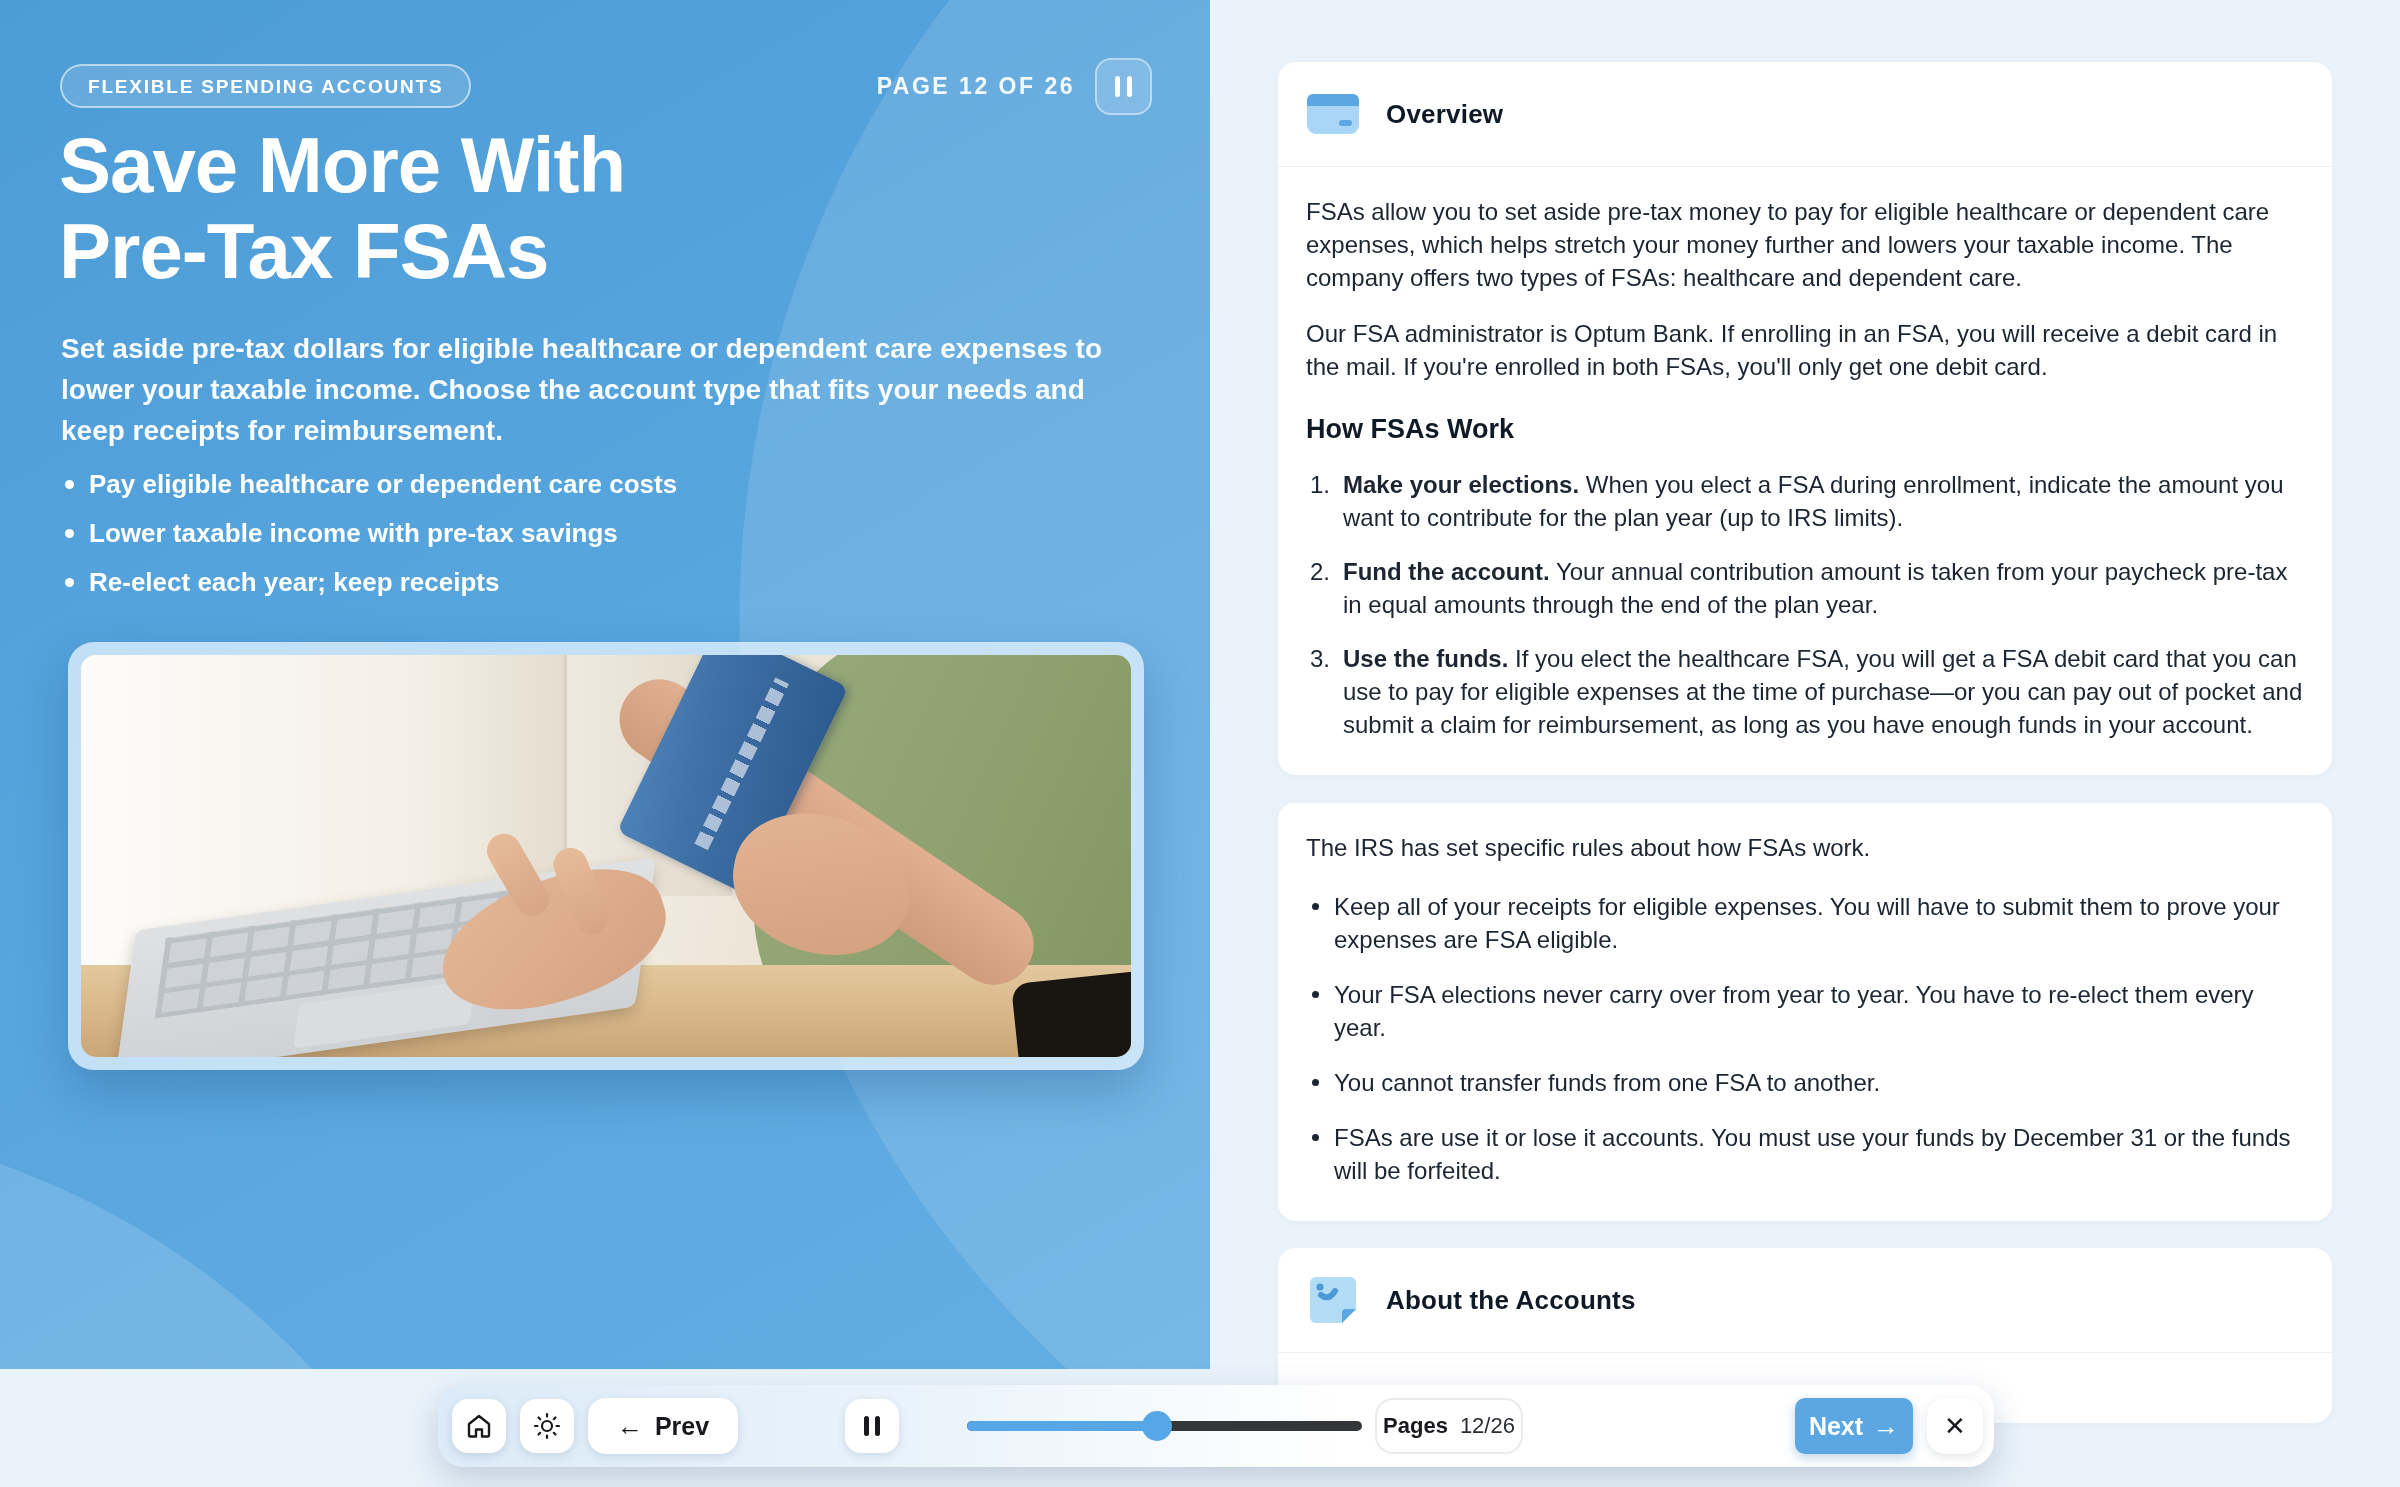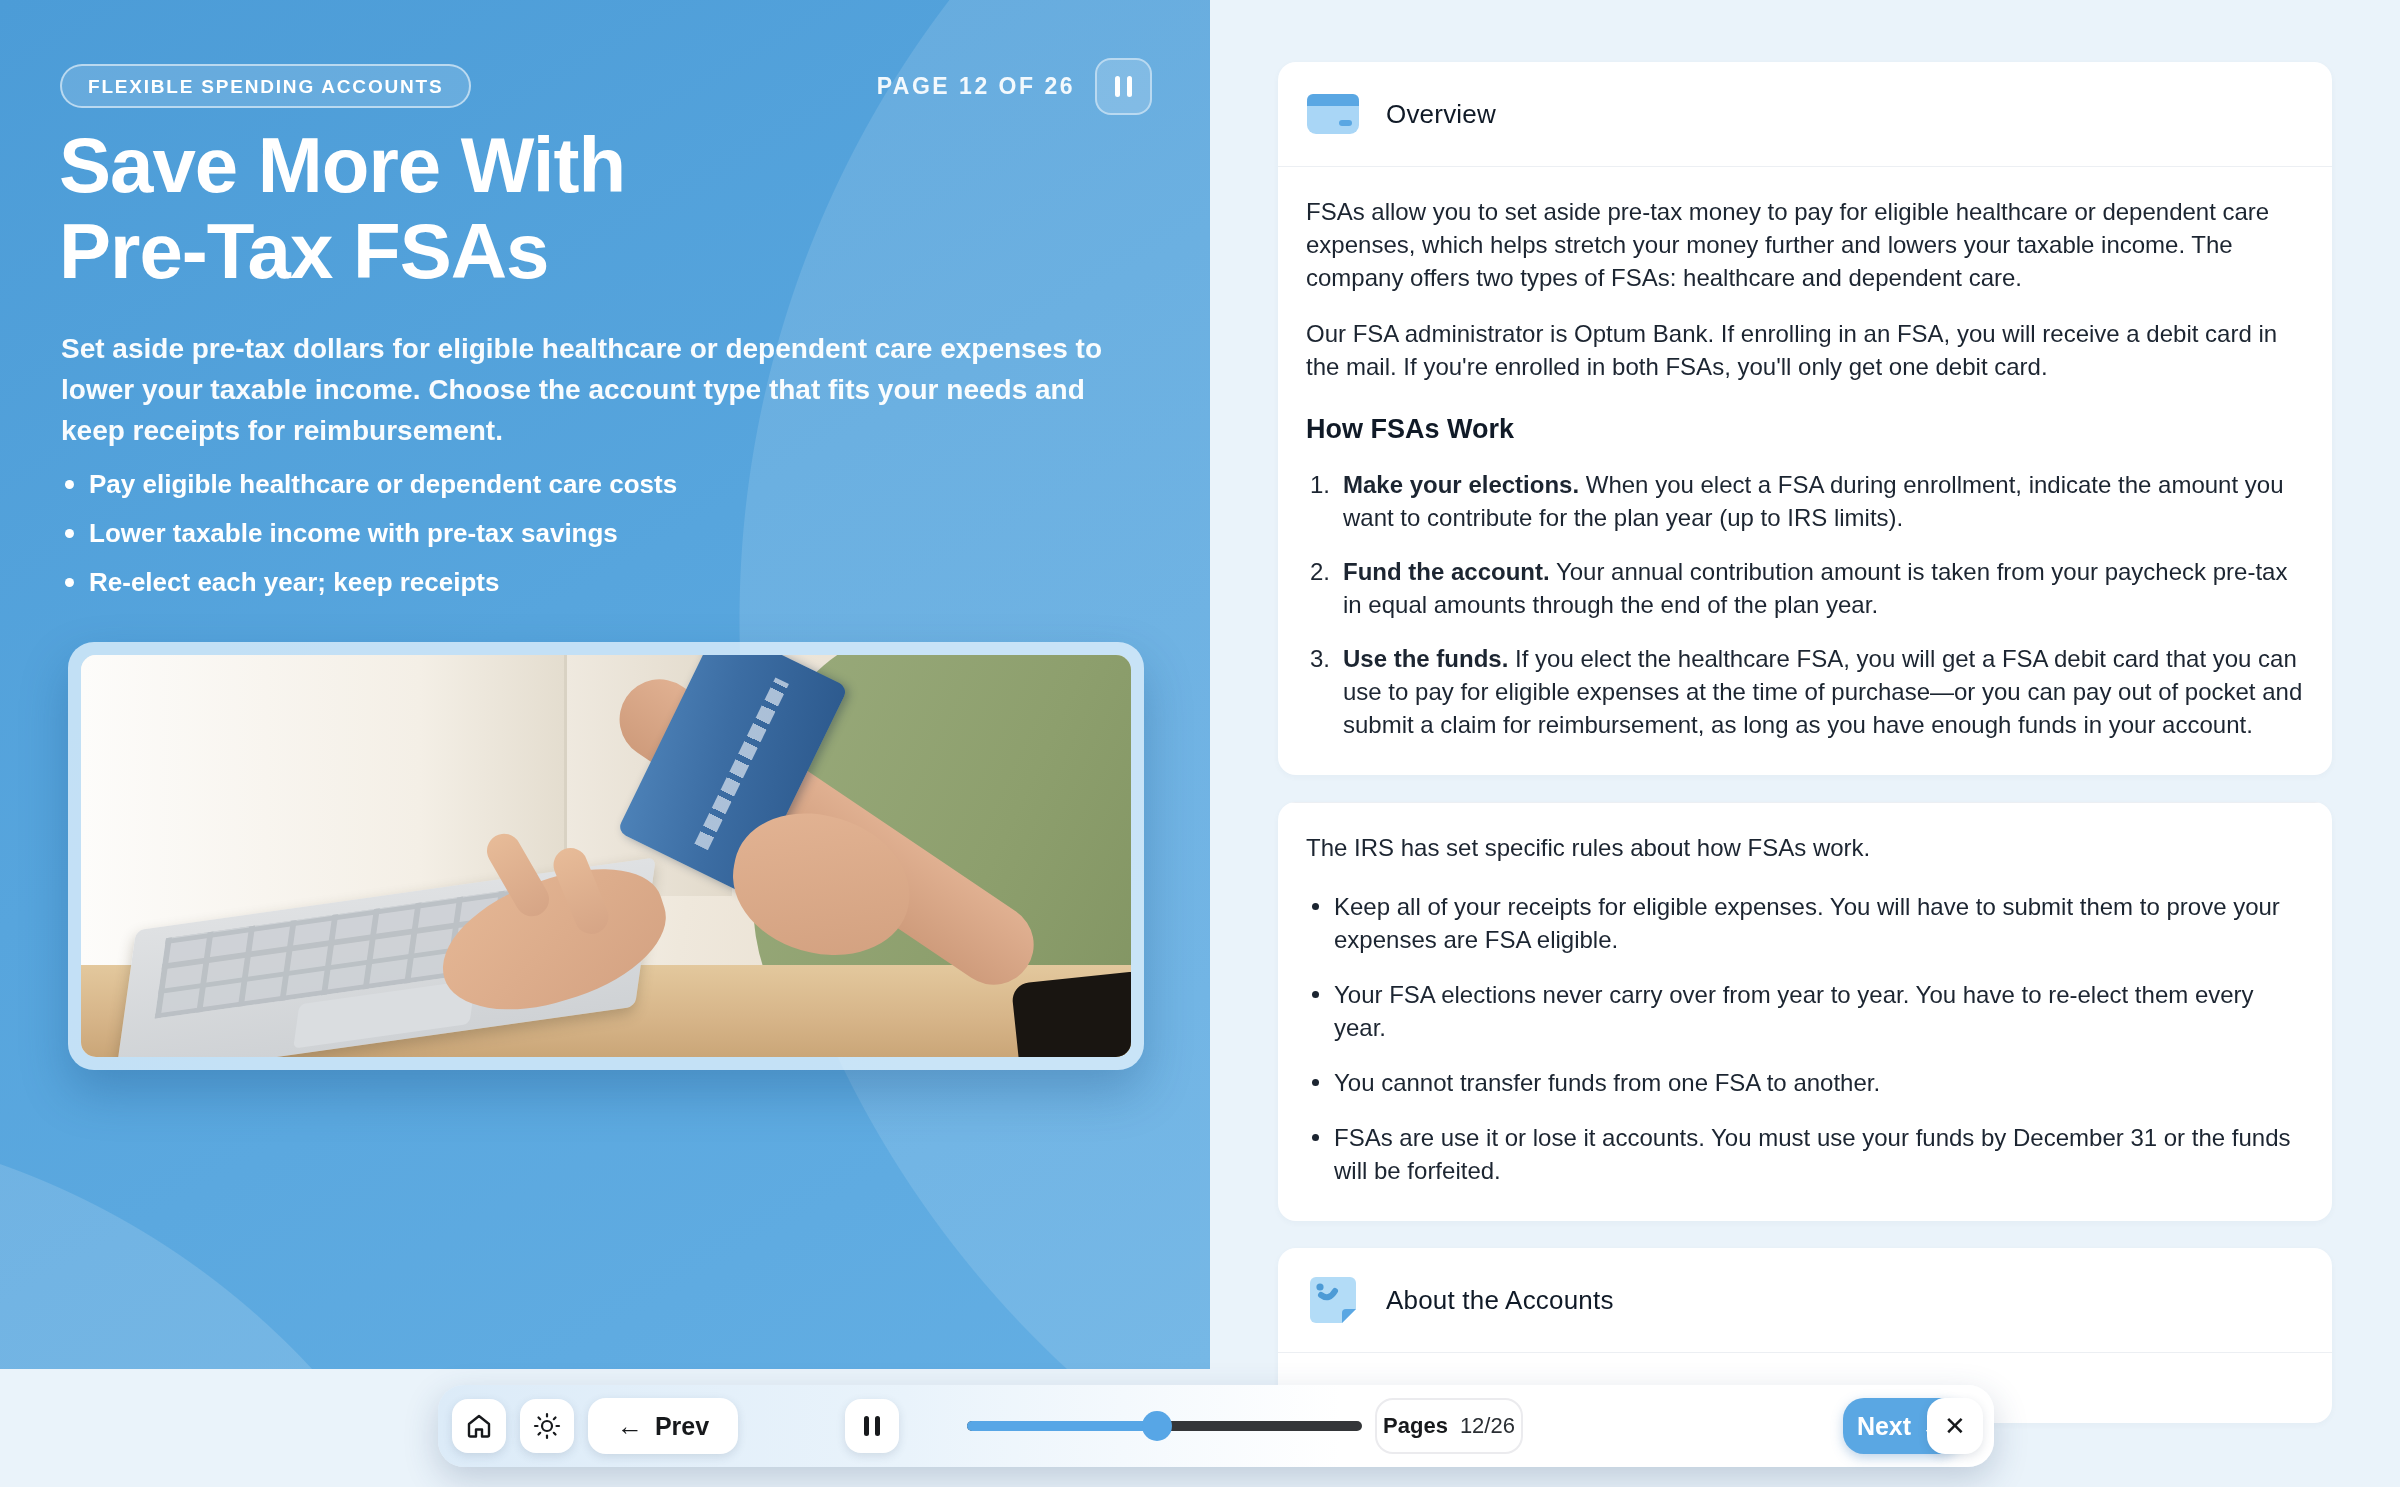--- a/index.html
+++ b/index.html
@@ -80,21 +80,21 @@
     background:linear-gradient(180deg,#e7bb98,#d6a586); }
   .ph-mug { position:absolute; right:-2%; bottom:-6%; width:13%; height:26%;
     background:#191511; border-radius:18px 18px 0 0; transform:rotate(-6deg); }
 
   
   .right-panel { position:absolute; left:1210px; top:0; width:1190px; height:1487px;
     background:#eaf3fa; padding:62px 68px 0 68px; }
   .card { background:#fff; border-radius:18px; margin-bottom:27px; overflow:hidden;
     box-shadow:0 2px 6px rgba(40,70,110,.04); }
   .card-header { display:flex; align-items:center; gap:26px; padding:25px 28px; }
-  .card-title { font-size:26px; font-weight:400; color:#101a27; letter-spacing:.2px; }
+  .card-title { font-size:26px; font-weight:700; color:#101a27; letter-spacing:.2px; }
   .card-divider { height:1px; background:#eceff3; }
   .card-body { padding:28px 28px 34px 28px; font-size:24px; line-height:33px; color:#1c2531; }
   .card-body p { margin-bottom:23px; }
   .card-body p:last-child { margin-bottom:8px; }
   .card-body .b { font-weight:700; }
   .sub-heading { font-size:27px; font-weight:800; color:#101a27; margin:30px 0 22px 0; }
   ol.num-list { list-style:none; counter-reset:n; }
   ol.num-list li { counter-increment:n; position:relative; padding-left:37px;
     margin-bottom:21px; }
   ol.num-list li::before { content:counter(n)"."; position:absolute; left:4px; top:0;
@@ -129,23 +129,23 @@
     width:395px; height:30px; cursor:pointer; }
   .cb-track { position:absolute; left:0; top:10px; width:100%; height:10px; border-radius:5px;
     background:#343639; }
   .cb-fill { position:absolute; left:0; top:10px; height:10px; border-radius:5px 0 0 5px;
     background:#57a6e6; }
   .cb-thumb { position:absolute; top:0; width:30px; height:30px; border-radius:50%;
     background:#57a6e6; }
   #cb-pages { left:937px; width:148px; height:56px; border-radius:18px; gap:12px;
     border:2px solid #ebebee; box-shadow:none; font-size:22px; cursor:default; }
   #cb-pages .pl { font-weight:700; } #cb-pages .pv { font-weight:400; color:#2a2e33; }
-  #cb-next { left:1357px; width:118px; height:56px; border-radius:21px; gap:10px;
+  #cb-next { left:1357px; width:118px; height:56px; border-radius:10px; gap:10px;
     background:#5aa7e3; color:#fff; font-size:25px; font-weight:700;
-    box-shadow:0 4px 12px rgba(70,130,190,.35);margin-left:48px; }
+    box-shadow:0 4px 12px rgba(70,130,190,.35); }
   #cb-close { left:1489px; width:56px; height:56px; border-radius:18px; font-size:26px;
     font-weight:400; }
   .arrow-glyph { font-size:26px; line-height:1; font-weight:700; }
 </style>
 </head>
 <body>
 
 <div class="stage">
 
   <section class="left-panel">

